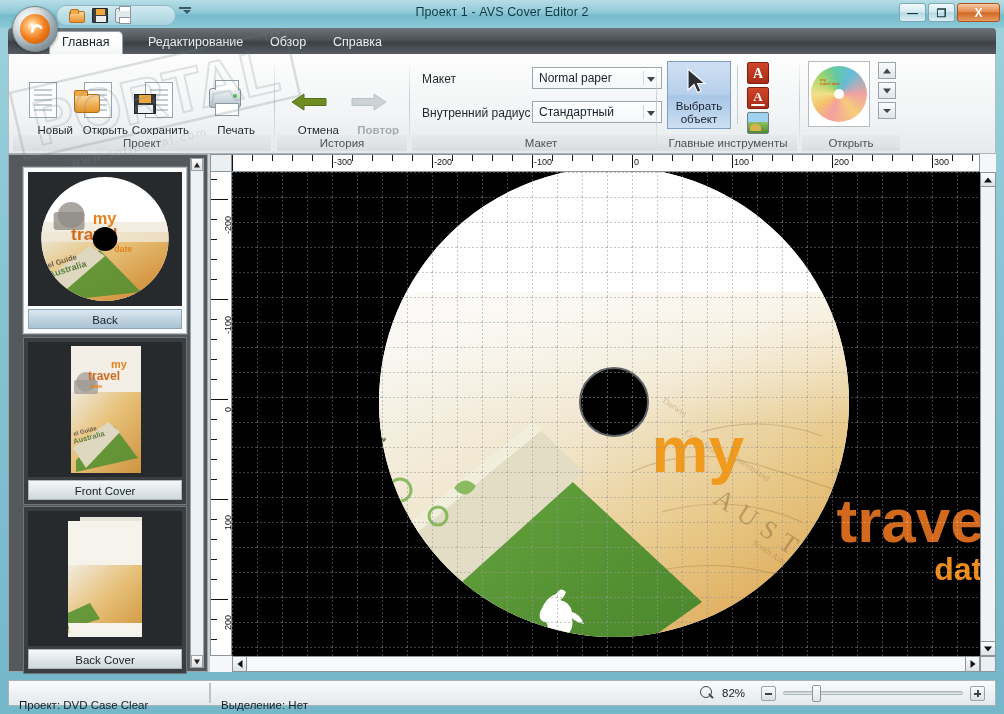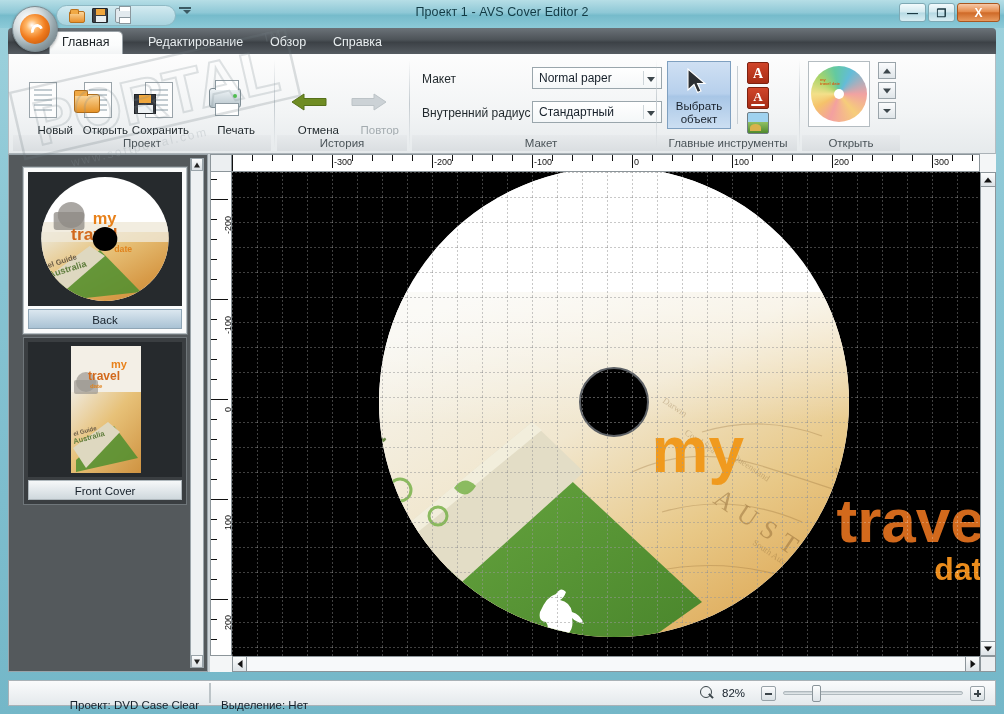--- a/index.html
+++ b/index.html
@@ -389,21 +389,21 @@
   .hsb .a-rt i { border-top:4px solid transparent;border-bottom:4px solid transparent;border-left:5px solid #111; }
   .corner-box { position:absolute; right:0; bottom:0; width:16px; height:16px; background:#eceff1; border:1px solid #8c959a; }
 
   
   .statusbar {
     position:absolute; left:8px; bottom:8px; width:988px; height:26px;
     background: linear-gradient(180deg,#fafbfc,#e4e9ec);
     border:1px solid #a9b2b7;
     display:flex; align-items:center;
   }
-  .status-cell { font-size:11.5px; color:#16202a; padding:16px 10px; height:20px; line-height:25px;text-align:right; }
+  .status-cell { font-size:11.5px; color:#16202a; padding:16px 10px; height:20px; line-height:25px; }
   .status-div { width:1px; height:20px; background:#bcc4c8; }
   .zoomarea { margin-left:auto; display:flex; align-items:center; gap:7px; padding-right:10px; }
   .mag { width:15px; height:15px; position:relative; }
   .mag:before {
     content:""; position:absolute; left:0; top:0; width:10px; height:10px;
     border:1.6px solid #3a4449; border-radius:50%;
   }
   .mag:after {
     content:""; position:absolute; left:8px; top:9px; width:6px; height:1.8px;
     background:#3a4449; transform:rotate(45deg);
@@ -506,21 +506,21 @@
           <div class="glyph">
             <div class="arrow-undo">
               <svg viewBox="0 0 38 20">
                   <polygon points="2,10 14,2 14,6.5 36,6.5 36,13.5 14,13.5 14,18" fill="#6f8c23" stroke="#56701a" stroke-width="1"></polygon>
                 </svg>
             </div>
           </div>
           <div class="lbl">Отмена</div>
           <div class="sub-caret"></div>
         </div>
-        <div class="bigbtn" style="left:62px;">
+        <div class="bigbtn" style="left:62px;font-weight:bold;">
           <div class="glyph">
             <div class="arrow-redo">
               <svg viewBox="0 0 38 20">
                   <polygon points="36,10 24,2 24,6.5 2,6.5 2,13.5 24,13.5 24,18" fill="#ccd2d6" stroke="#bcc3c7" stroke-width="1"></polygon>
                 </svg>
             </div>
           </div>
           <div class="lbl dim">Повтор</div>
           <div class="sub-caret dim"></div>
         </div>
@@ -666,20 +666,42 @@
               <text x="46" y="102" font-family="Liberation Sans, sans-serif" font-size="7.5" font-weight="bold" fill="#5f7d3c" transform="rotate(-15 46 102)">Australia</text>
             </g>
             <text x="83" y="26" font-family="Liberation Sans, sans-serif" font-size="11" font-weight="bold" fill="#e8811a">my</text>
             <text x="60" y="38" font-family="Liberation Sans, sans-serif" font-size="12" font-weight="bold" fill="#d2691c">travel</text>
             <text x="62" y="46" font-family="Liberation Sans, sans-serif" font-size="6" font-weight="bold" fill="#e0831d">date</text>
           </svg>
         </div>
         <div class="cap">Front Cover</div>
       </div>
 
+      <div class="thumb" style="top:351px;">
+        <div class="art" style="height:135px;">
+          <svg viewBox="0 0 154 135" width="100%" height="135" preserveAspectRatio="none">
+            <defs>
+              <linearGradient id="bmap" x1="0" y1="0" x2="1" y2="1">
+                <stop offset="0%" stop-color="#f2ece0"></stop>
+                  <stop offset="50%" stop-color="#e6c078"></stop>
+                <stop offset="100%" stop-color="#d0973f"></stop>
+              </linearGradient>
+            </defs>
+            <rect width="154" height="135" fill="#262a2d"></rect>
+            <rect x="52" y="6" width="62" height="120" fill="#e8e4da"></rect>
+            <rect x="40" y="10" width="74" height="116" fill="#f6f3ec"></rect>
+            <g>
+              <rect x="40" y="54" width="74" height="68" fill="url(#bmap)"></rect>
+              <polygon points="40,102 62,92 72,108 40,118" fill="#4f8f2f" opacity=".85"></polygon>
+              <polygon points="40,112 114,112 114,126 42,124" fill="#f6f3ec"></polygon>
+            </g>
+          </svg>
+        </div>
+        <div class="cap">Back Cover</div>
+      </div>
 
       <div class="thumb-sb">
         <div class="arrw up">
             <i></i>
           </div>
         <div class="arrw dn">
             <i></i>
           </div>
       </div>
     </div>

